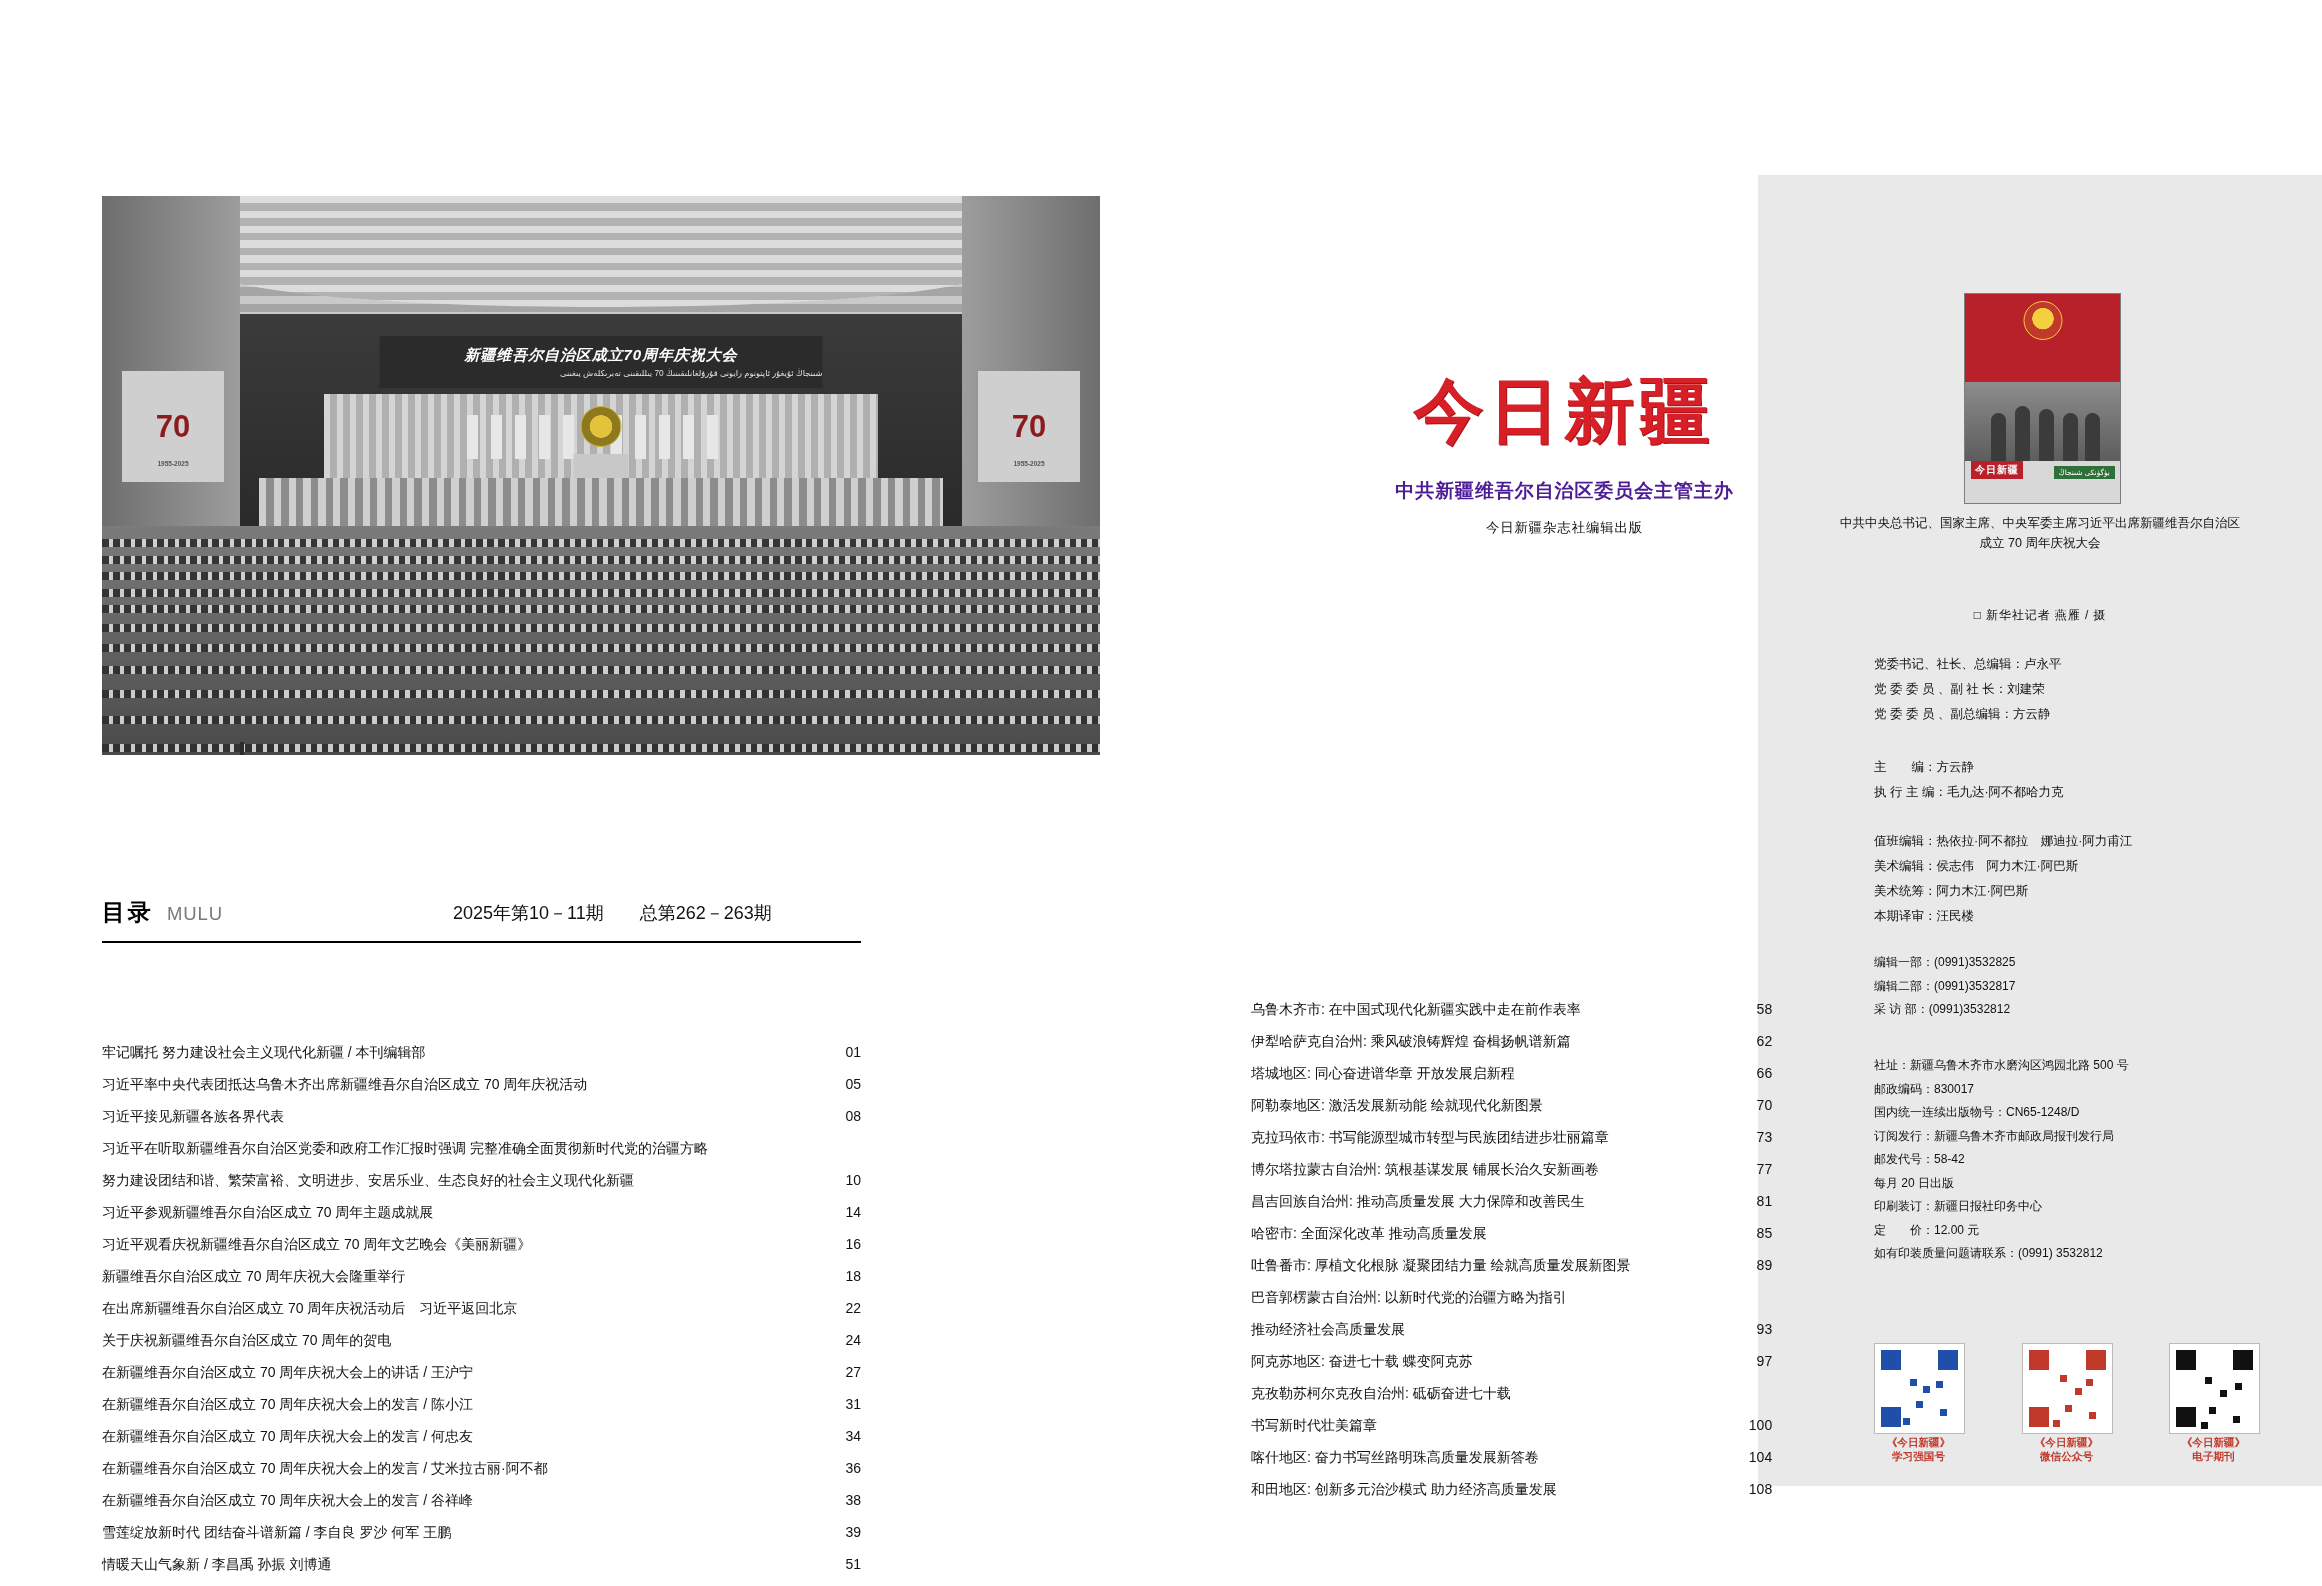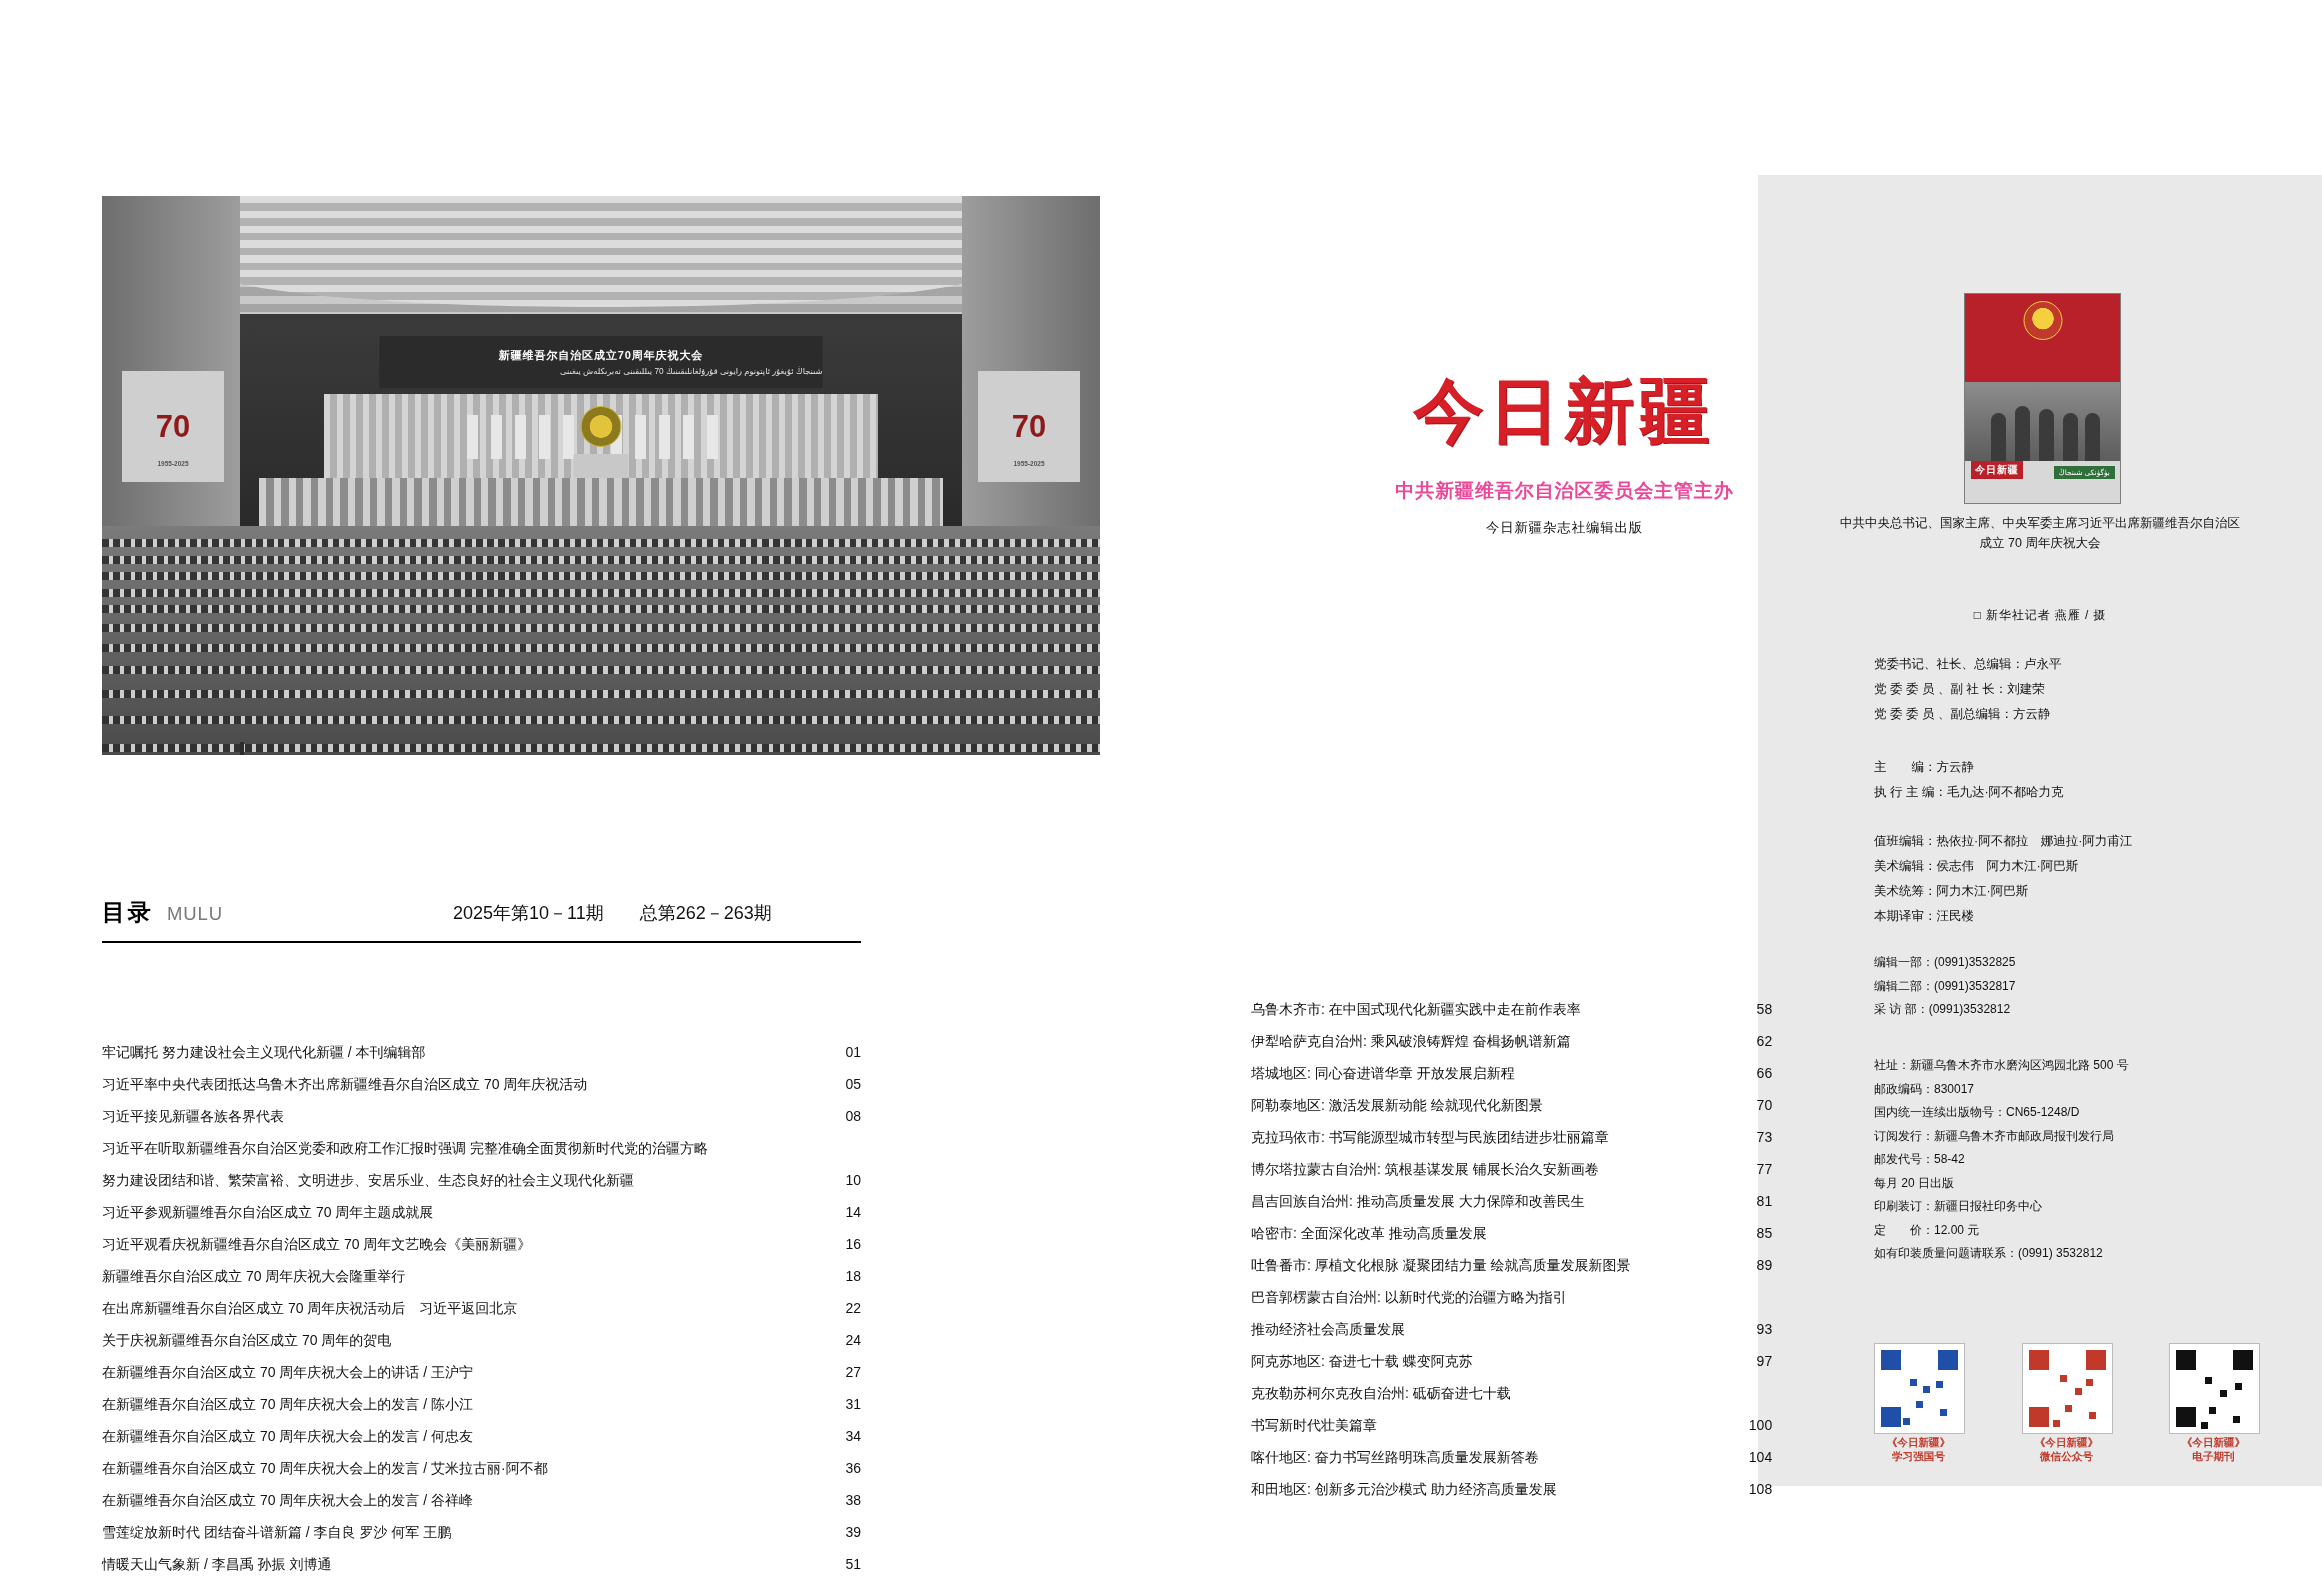--- a/index.html
+++ b/index.html
@@ -84,21 +84,21 @@
   
   .masthead{
     position:absolute;left:1366px;top:369px;width:397px;text-align:center;
   }
   .mast-logo{
     font-size:70px;font-weight:bold;color:#d61f26;letter-spacing:5.5px;
     font-family:"DejaVu Sans","Liberation Sans",sans-serif;
     text-shadow:0.9px 0.9px 0 #a81219;
     line-height:85px;white-space:nowrap;
   }
-  .mast-line1{font-size:19px;font-weight:bold;margin-top:24px;letter-spacing:0.9px;color:#ec4899;}
+  .mast-line1{font-size:19px;font-weight:bold;margin-top:24px;letter-spacing:0.9px;color:#4c1d95;}
   .mast-line2{font-size:13.4px;margin-top:14.8px;letter-spacing:0.9px;color:#111;}
 
   
   .photo{
     position:absolute;left:102px;top:196px;width:998px;height:559px;
     background:#8f8f8f;overflow:hidden;
   }
   .ph-wallL,.ph-wallR{position:absolute;top:0;bottom:0;width:138px;background:linear-gradient(90deg,#6e6e6e,#9d9d9d);}
   .ph-wallL{left:0;}
   .ph-wallR{right:0;background:linear-gradient(270deg,#6e6e6e,#9d9d9d);}
@@ -113,21 +113,21 @@
   }
   .ph-stage{
     position:absolute;left:138px;right:138px;top:118px;height:212px;
     background:linear-gradient(180deg,#3b3b3b,#2a2a2a);
   }
   .ph-banner{
     position:absolute;left:50%;top:140px;transform:translateX(-50%);
     width:443px;height:52px;background:#2b2b2b;color:#fff;text-align:center;
     display:flex;flex-direction:column;justify-content:center;
   }
-  .ph-banner b{font-size:11px;letter-spacing:0.9px;display:block;}
+  .ph-banner b{font-size:15px;letter-spacing:0.9px;display:block;font-style:italic;}
   .ph-banner span{font-size:8.3px;opacity:.85;display:block;margin-top:2.8px;text-align:right;}
   .ph-curtain{
     position:absolute;left:222px;right:222px;top:198px;height:111px;
     background:repeating-linear-gradient(90deg,#d4d4d4 0 6.5px,#b0b0b0 6.5px 13px);
   }
   .ph-emblem{
     position:absolute;left:50%;top:210px;transform:translateX(-50%);
     width:39px;height:39px;border-radius:50%;
     background:radial-gradient(circle,#e3c23c 0 40%,#8d7a1f 42% 100%);
     border:1.8px solid #cbb23a;

